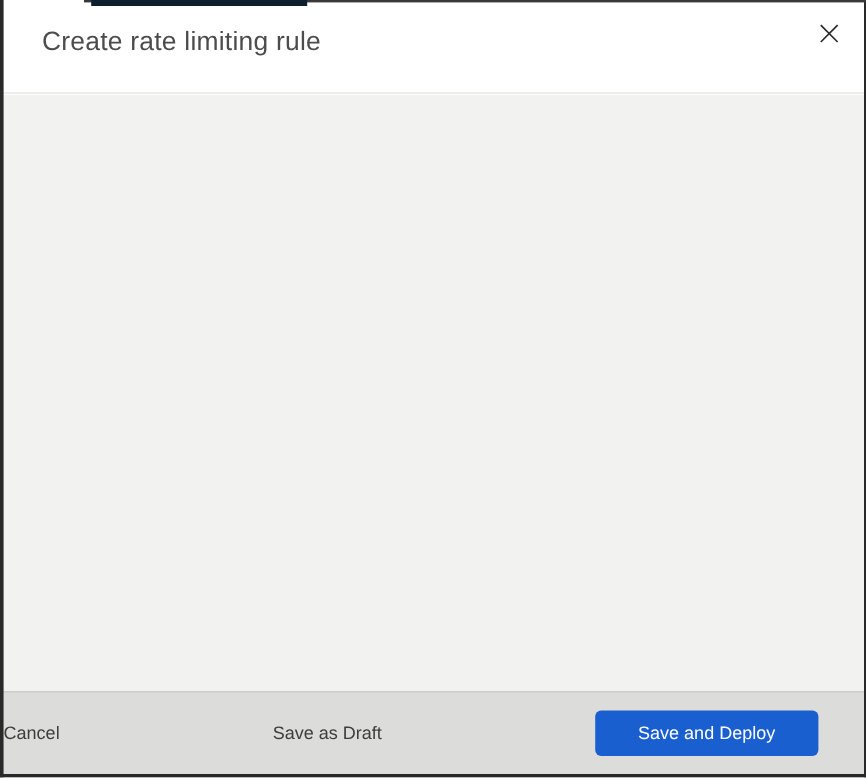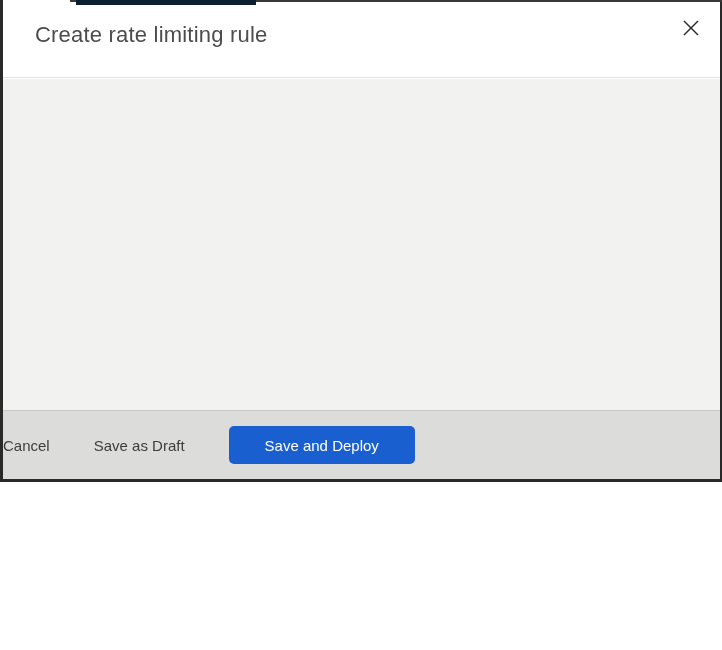--- a/index.html
+++ b/index.html
@@ -1,19 +1,19 @@
 <!DOCTYPE html>
 <html><head>
 <meta charset="utf-8">
 <style>
   * { margin:0; padding:0; box-sizing:border-box; }
   html,body { background:#ffffff; }
   body { font-family:"Liberation Sans","DejaVu Sans",sans-serif; width:722px; height:650px; }
 
-  .modal { position:relative; width:722px; height:482px; background:#ffffff; overflow:hidden; }
+  .modal { position:relative; width:722px; height:648px; background:#ffffff; overflow:hidden; }
 
   
   .edge { position:absolute; background:#292929; z-index:30; }
   .edge-left   { left:0; top:0; bottom:0; width:3px; }
   .edge-right  { right:0; top:0; bottom:0; width:2px; }
   .edge-bottom { left:0; right:0; bottom:0; height:3px; }
   .edge-top    { top:0; left:70px; right:0; height:2px; background:#383838; }
   .top-accent  { position:absolute; top:0; left:76px; width:180px; height:5px; z-index:31; }
 
   
@@ -41,21 +41,21 @@
   .sel .arrow { position:absolute; right:13px; top:50%; transform:translateY(-54%);
                 font-size:11px; color:#5c5c5c; line-height:1; }
 
   .link { font-size:15px; color:#0b5cd7; cursor:pointer; white-space:nowrap; }
   .link .tri { font-size:11px; margin-left:5px; }
 
   .divider { position:absolute; left:18px; right:18px; top:462px; height:1px; background:#d0d0ce; }
 
   
   .footer { position:absolute; left:3px; right:2px; bottom:3px; height:69px; background:#dcdcda;
-            border-top:1px solid #c9c9c7; display:flex; align-items:center; justify-content:flex-start;
+            border-top:1px solid #c9c9c7; display:flex; align-items:center; justify-content:space-between;
             gap:44px; padding-right:38px; z-index:5; }
   .ghost-btn { background:transparent; border:none; font-family:inherit; font-size:15px; color:#3d3d3d; cursor:pointer; }
   .primary-btn { border:none; border-radius:5px; height:38px; padding:0 36px; font-family:inherit;
                  font-size:15px; color:#ffffff; cursor:pointer; }
 </style>
 </head>
 <body>
 
 <div class="modal">
 

